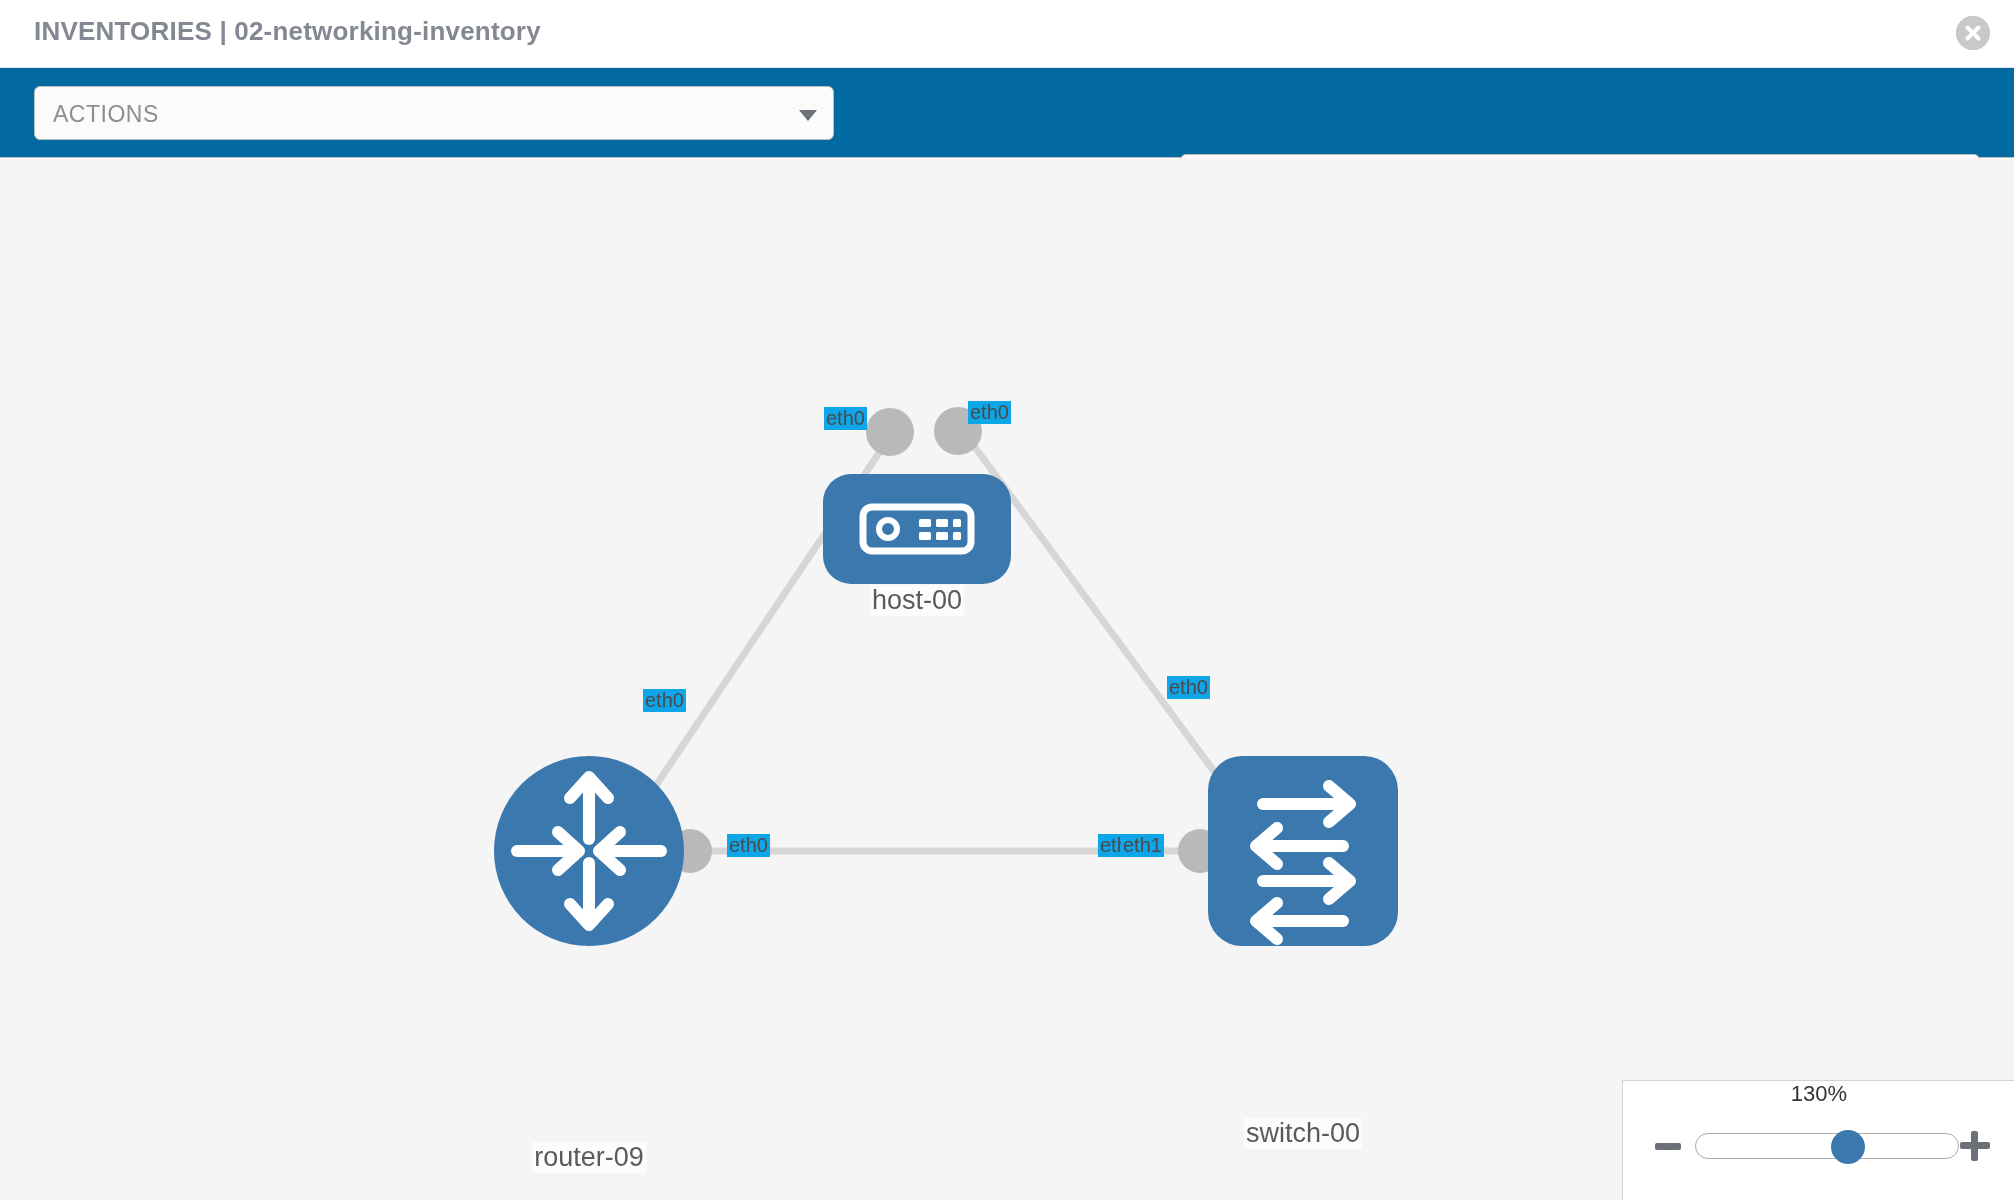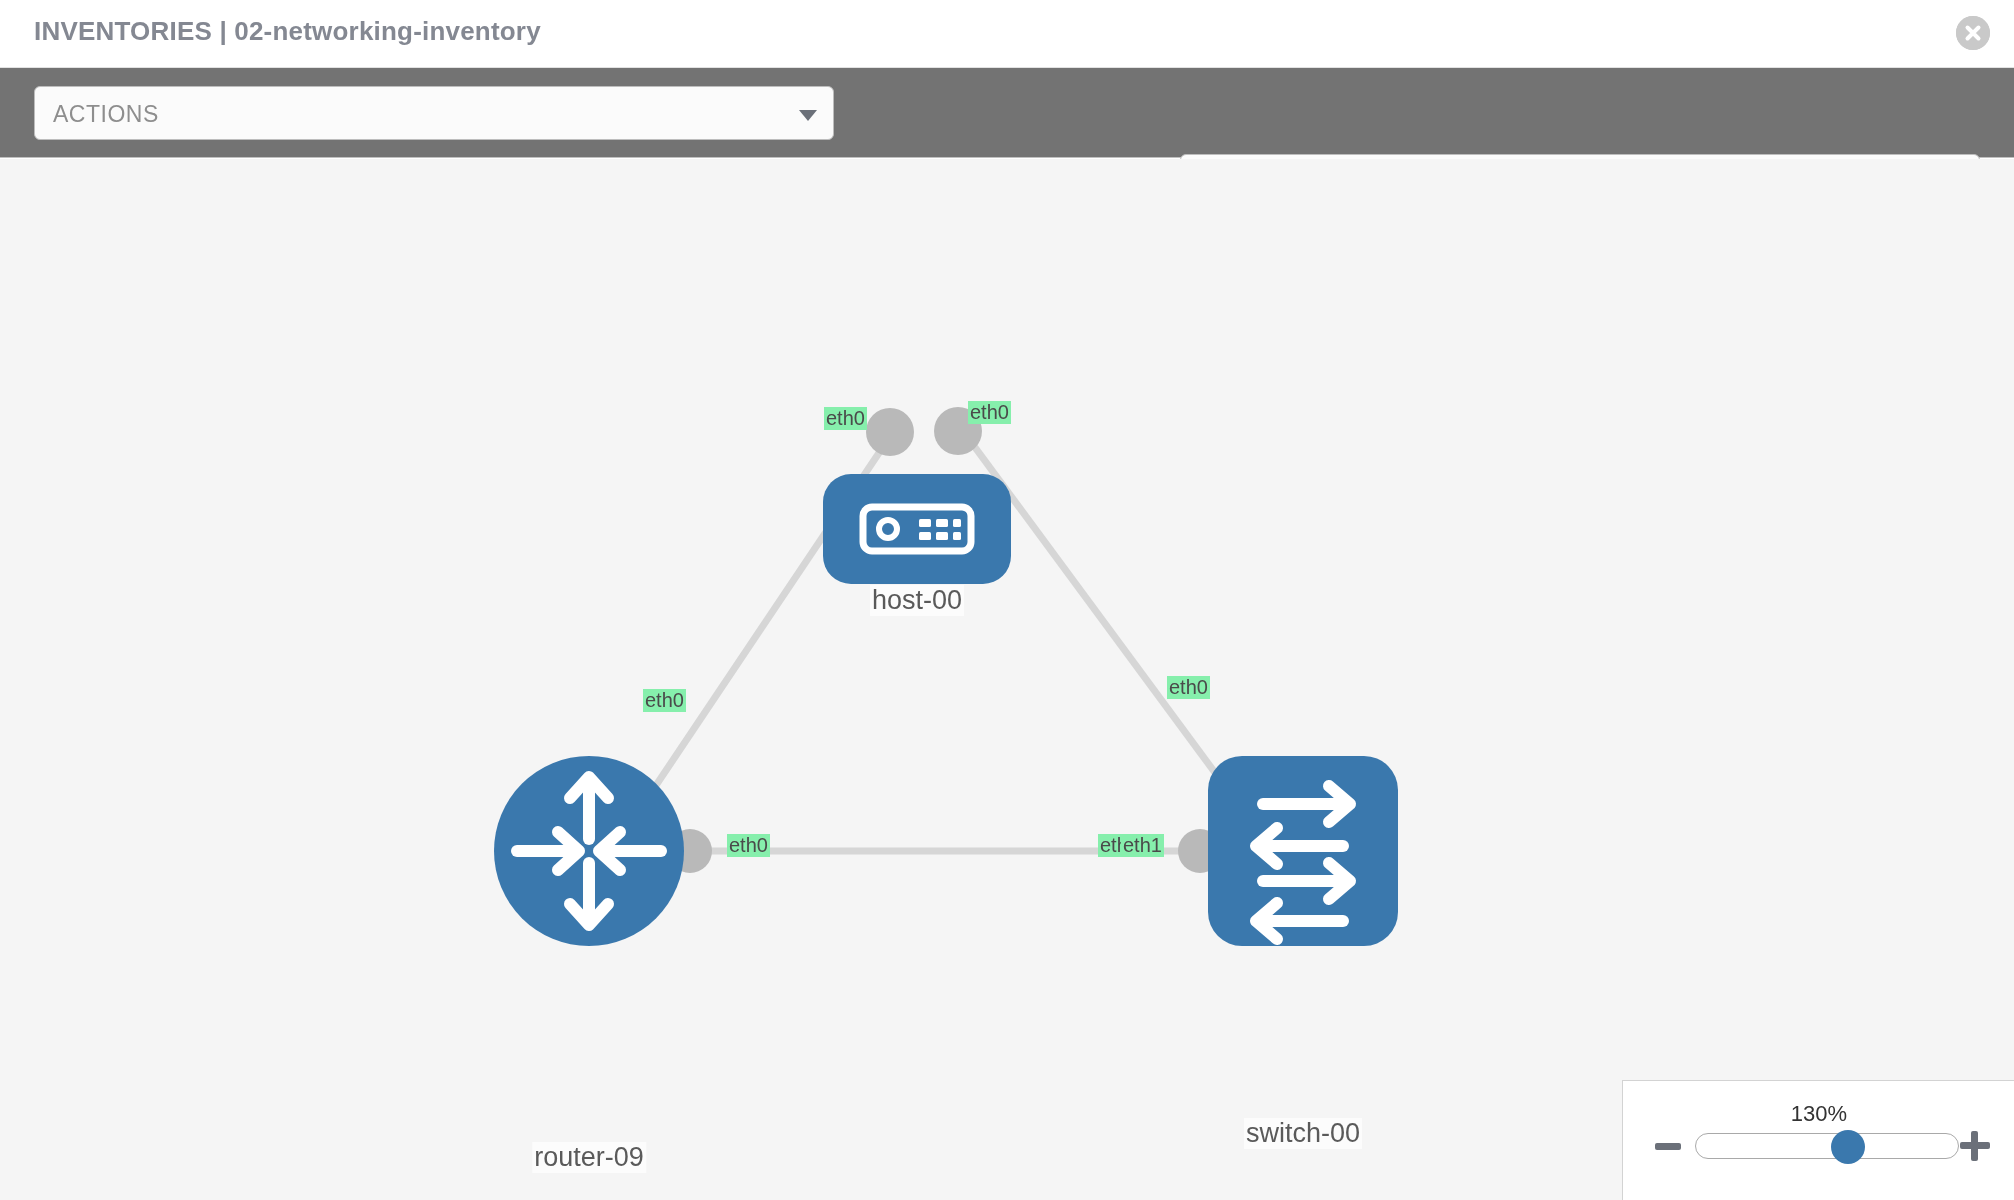--- a/index.html
+++ b/index.html
@@ -30,21 +30,21 @@
     width: 34px; height: 34px; border-radius: 50%;
     background: #c9c9c9;
     cursor: pointer;
   }
   .close-btn svg { display: block; }
 
   
   .toolbar {
     position: absolute; left: 0; top: 68px;
     width: 2014px; height: 90px;
-    background: #737373;
+    background: #0369a1;
     border-bottom: 1px solid #bfbfbf;
   }
   .actions-select {
     position: absolute; left: 34px; top: 18px;
     width: 800px; height: 54px;
     background: #fbfbfb;
     border: 1px solid #bdbdbd;
     border-radius: 6px;
   }
   .actions-label {
@@ -95,35 +95,35 @@
     background: #fcfcfc;
     white-space: nowrap;
     transform: translateX(-50%);
     padding: 0 2px;
     text-align: center;
   }
   .ilabel {
     position: absolute;
     font-size: 20px;
     color: #4a4a4a;
-    background: #86efac;
+    background: #0ea5e9;
     white-space: nowrap;
     padding: 0 2px;
   }
 
   
   .zoom-panel {
     position: absolute; left: 1622px; top: 1080px;
     width: 392px; height: 120px;
     background: #ffffff;
     border: 1px solid #d3d3d3;
     border-right: none; border-bottom: none;
   }
   .zoom-value {
-    position: absolute; left: 0; top: 20px; width: 392px;
+    position: absolute; left: 0; top: 0; width: 392px;
     text-align: center;
     font-size: 22px; color: #333;
   }
   .zoom-minus {
     position: absolute; left: 32px; top: 62px;
     width: 26px; height: 7px; background: #6b7079; border-radius: 2px;
     cursor: pointer;
   }
   .zoom-plus {
     position: absolute; right: 24px; top: 50px;

